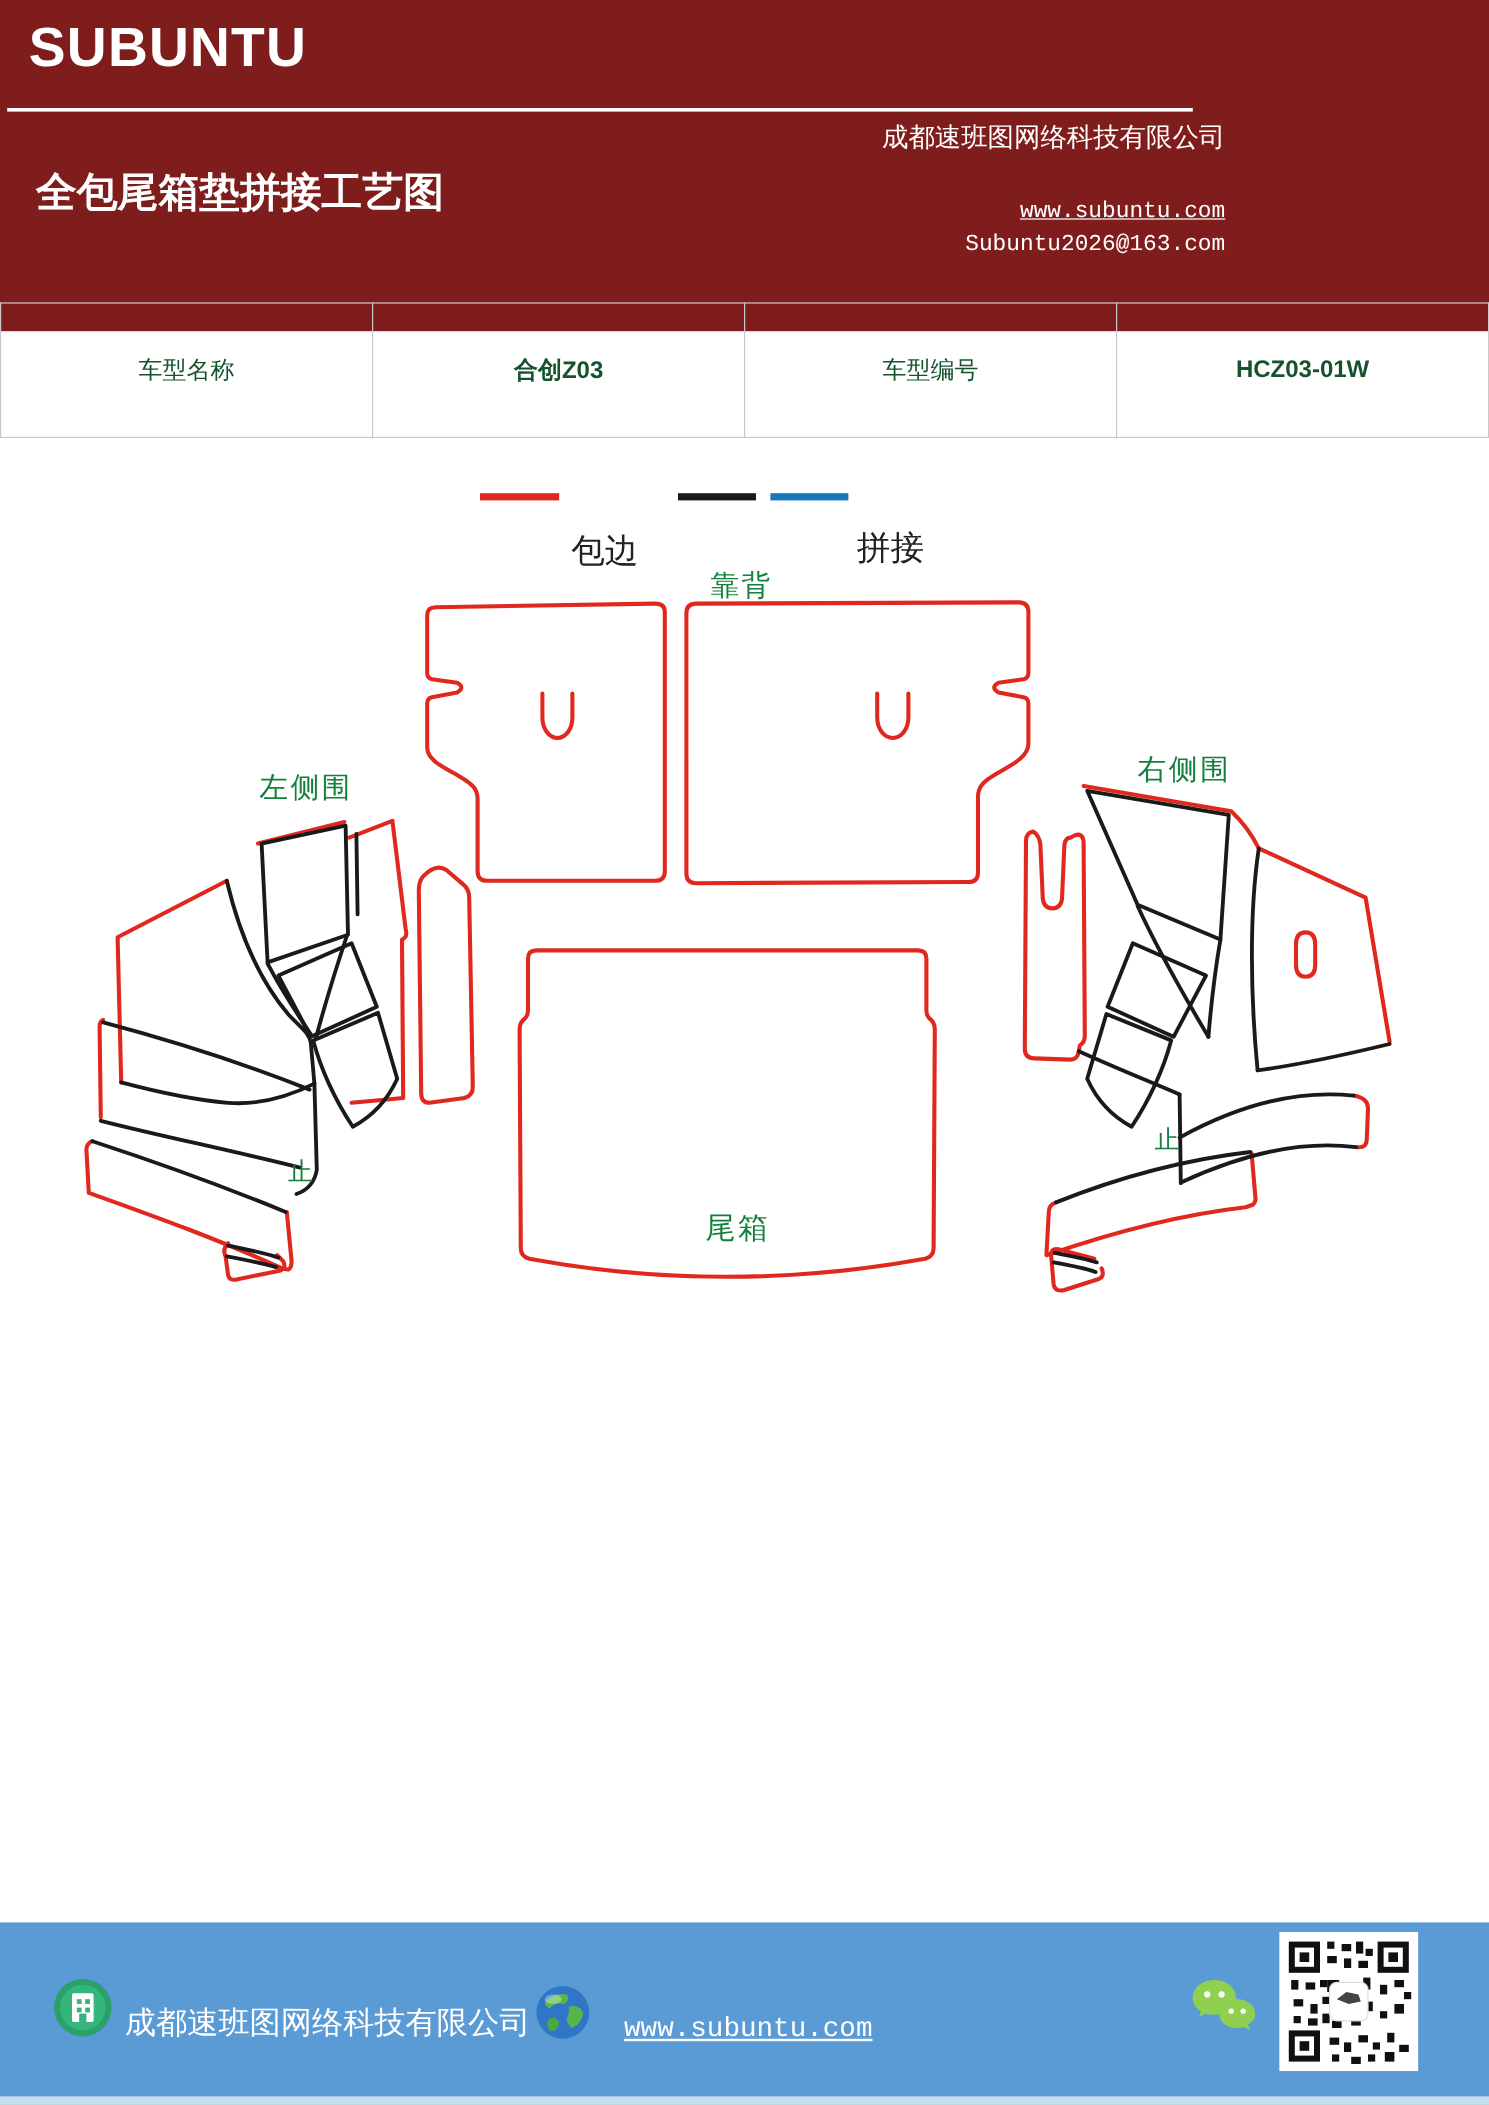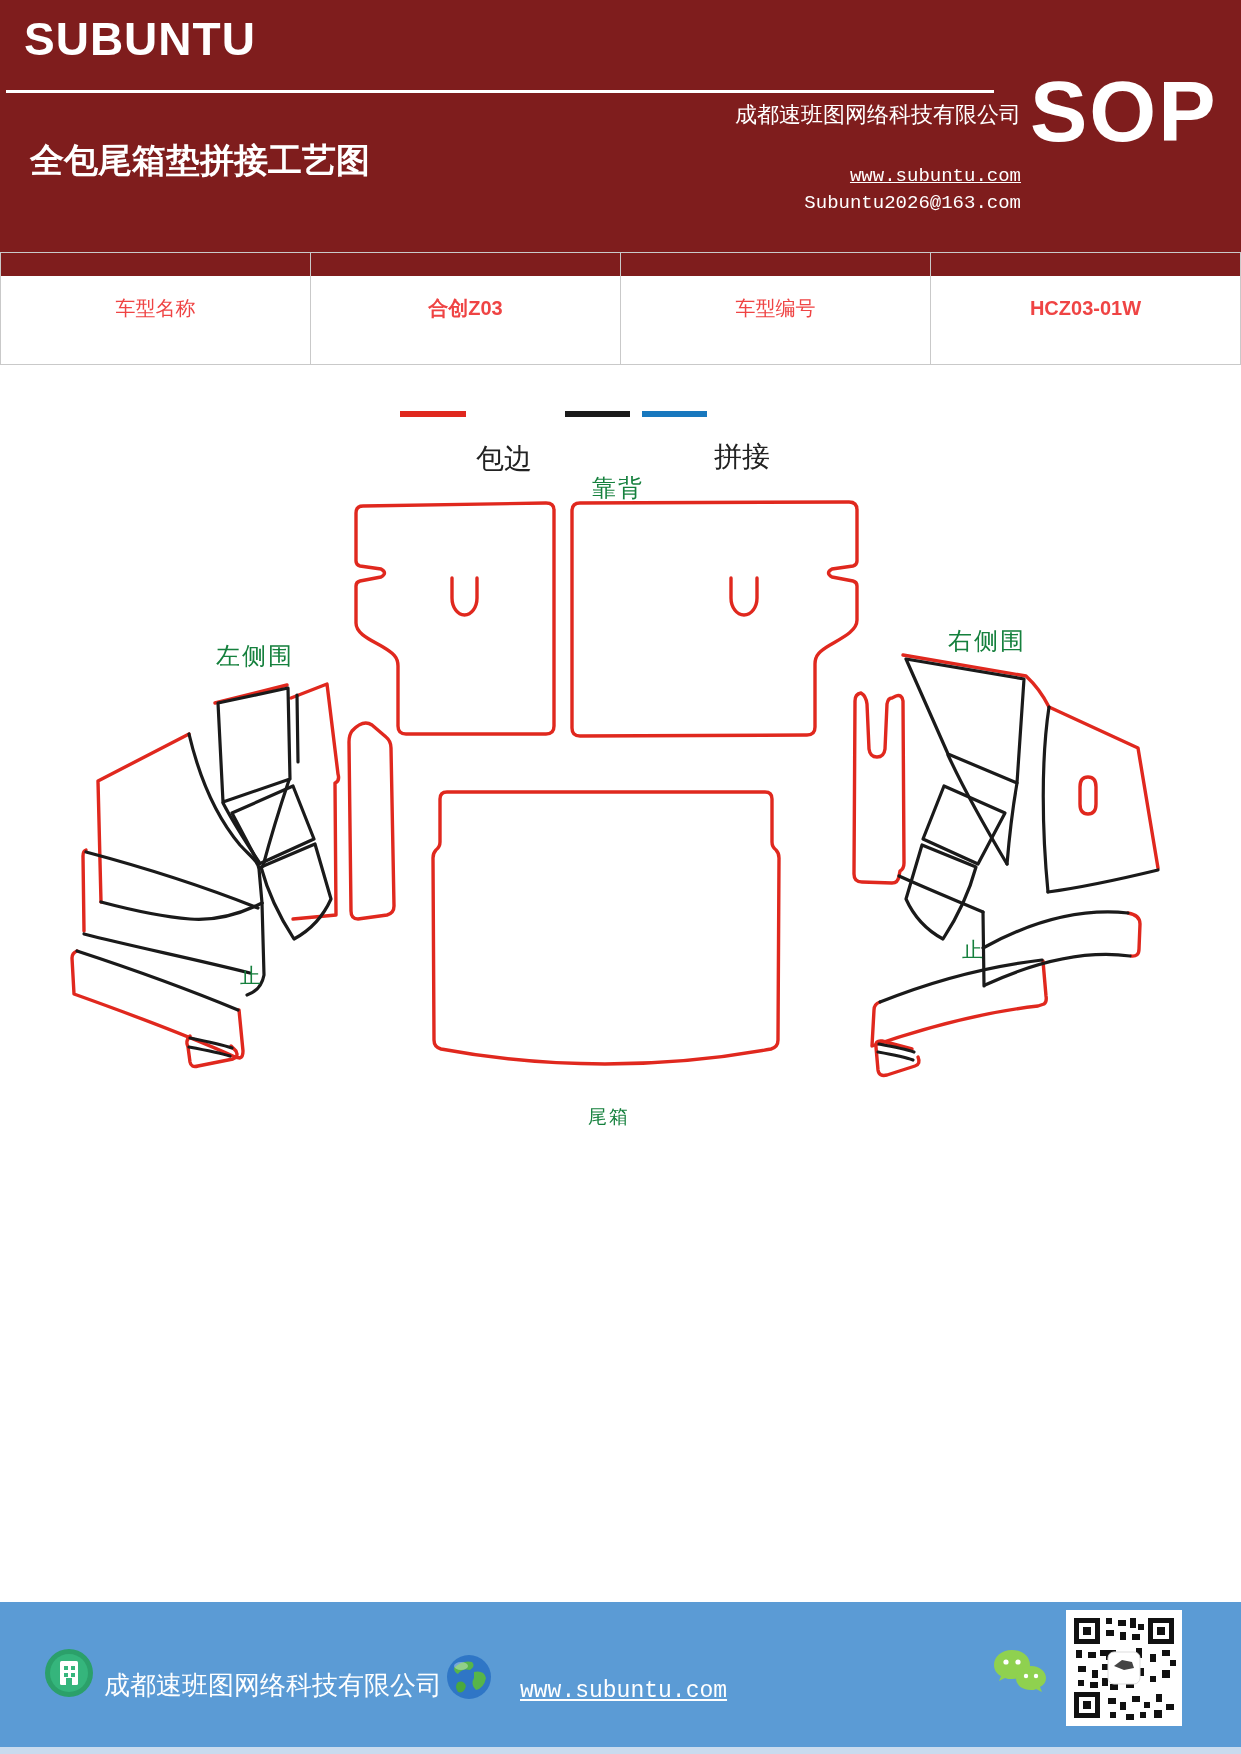--- a/index.html
+++ b/index.html
@@ -17,40 +17,40 @@
   .site-top{position:absolute;right:250px;top:165px;color:#fff;font-size:19px;
         font-family:"Liberation Mono","DejaVu Sans Mono",monospace;text-decoration:underline;}
   .mail-top{position:absolute;right:250px;top:192px;color:#fff;font-size:19px;
         font-family:"Liberation Mono","DejaVu Sans Mono",monospace;}
   .sop{position:absolute;left:1030px;top:62px;color:#fff;font-size:86px;font-weight:bold;
         letter-spacing:2px;}
   
   .info-table{position:absolute;left:0;top:252px;width:1241px;height:113px;
         border-collapse:collapse;table-layout:fixed;}
   .info-table td{border:1px solid #c9c9c9;text-align:center;vertical-align:middle;
-        font-size:20px;color:#ef4444;height:56px;}
+        font-size:20px;color:#14532d;height:56px;}
   .info-table td.lab{font-family:"Liberation Serif","DejaVu Serif",serif;}
   .info-table td.val{font-family:Liberation Sans, sans-serif;font-weight:600;}
   
   .legend-swatch{position:absolute;height:6px;}
   .sw-red{left:400px;top:411px;width:66px;background:#e0281e;}
   .sw-black{left:565px;top:411px;width:65px;background:#1a1a1a;}
   .sw-blue{left:642px;top:411px;width:65px;background:#1878be;}
   .legend-label{position:absolute;font-size:28px;color:#222;
         font-family:"Liberation Serif","DejaVu Serif",serif;margin-top:40px;}
   .lg-bind{left:476px;top:400px;}
   .lg-stitch{left:714px;top:398px;}
   
   .diagram-svg{position:absolute;left:0;top:430px;}
   .dlabel{position:absolute;color:#15803d;font-size:24px;letter-spacing:2px;
         font-family:"Liberation Serif","DejaVu Serif",serif;}
   .lbl-backrest{left:592px;top:472px;}
   .lbl-left{left:216px;top:640px;}
   .lbl-right{left:948px;top:625px;}
-  .lbl-trunk{left:588px;top:1104px;font-size:19px;}
+  .lbl-trunk{left:588px;top:1007px;font-size:25px;}
   .lbl-stop-l{left:240px;top:962px;font-size:21px;letter-spacing:0;}
   .lbl-stop-r{left:962px;top:936px;font-size:21px;letter-spacing:0;}
   
   .footer{position:absolute;left:0;top:1602px;width:1241px;height:152px;background:#5b9bd5;}
   .footer-strip{position:absolute;left:0;top:1747px;width:1241px;height:7px;background:#c9dbee;}
   .company-bottom{position:absolute;left:104px;top:1668px;color:#fff;font-size:26px;
         font-family:"Liberation Serif","DejaVu Serif",serif;}
   .site-bottom{position:absolute;left:520px;top:1678px;color:#fff;font-size:23px;
         font-family:"Liberation Mono","DejaVu Sans Mono",monospace;text-decoration:underline;}
   .icon-abs{position:absolute;}
@@ -60,21 +60,20 @@
 
 <div class="page">
 
   <div class="header">
     <div class="logo">SUBUNTU</div>
     <div class="header-rule"></div>
     <div class="doc-title">全包尾箱垫拼接工艺图</div>
     <div class="company-top">成都速班图网络科技有限公司</div>
     <div class="site-top">www.subuntu.com</div>
     <div class="mail-top">Subuntu2026@163.com</div>
-    <div class="sop">SOP</div>
   </div>
 
   <table class="info-table">
     <tbody>
         <tr>
       <td class="lab">车型名称</td>
       <td class="val">合创Z03</td>
       <td class="lab">车型编号</td>
       <td class="val">HCZ03-01W</td>
     </tr>

